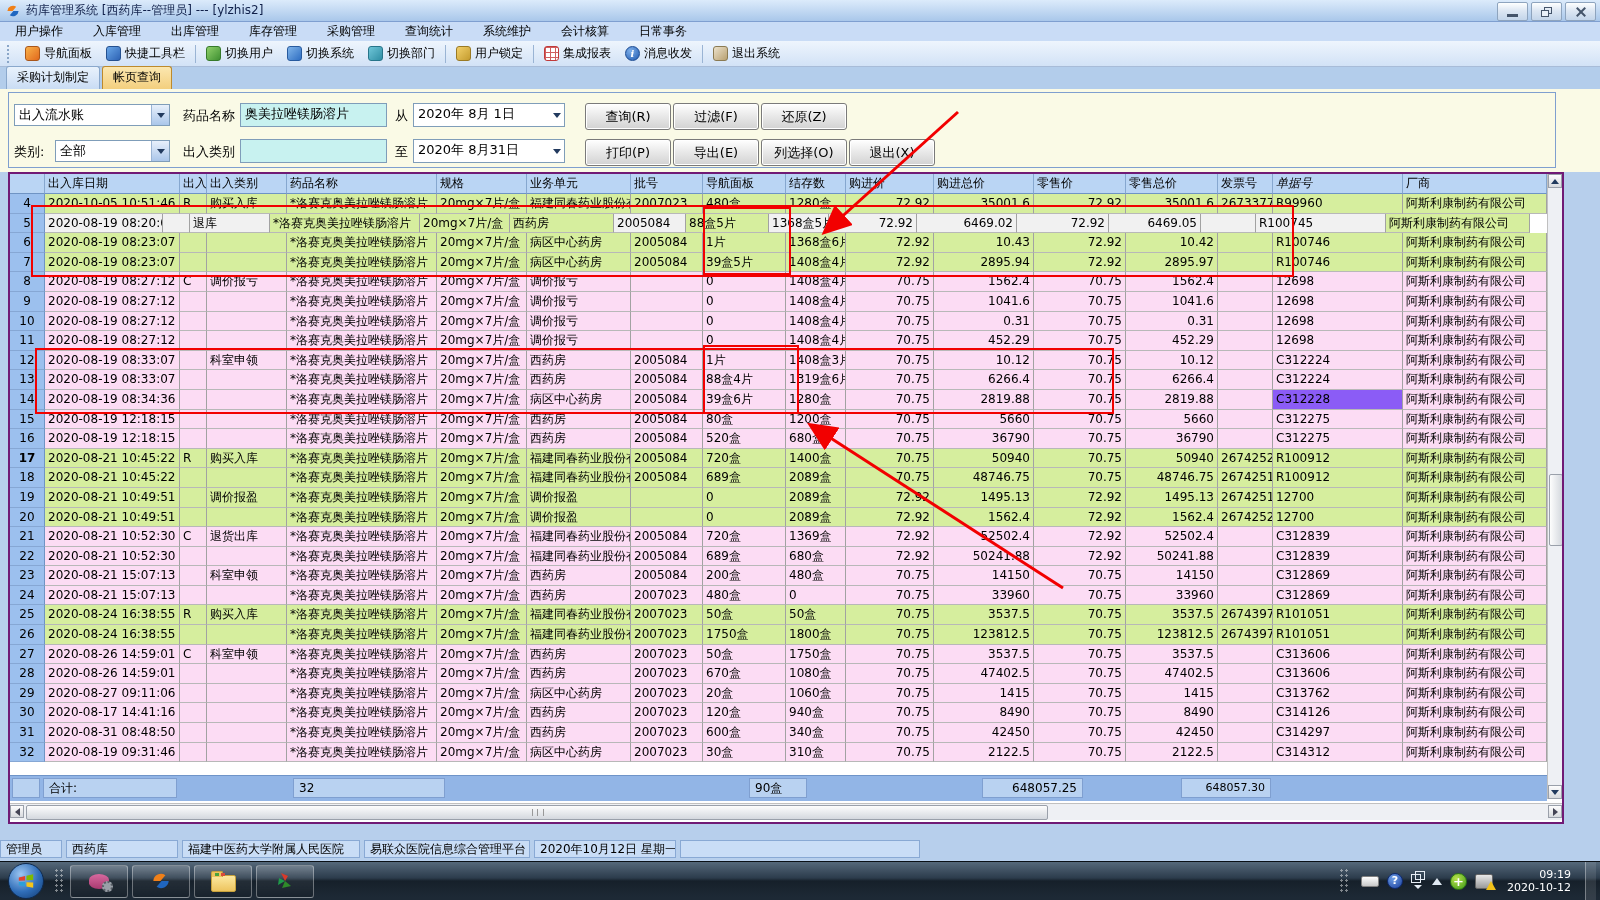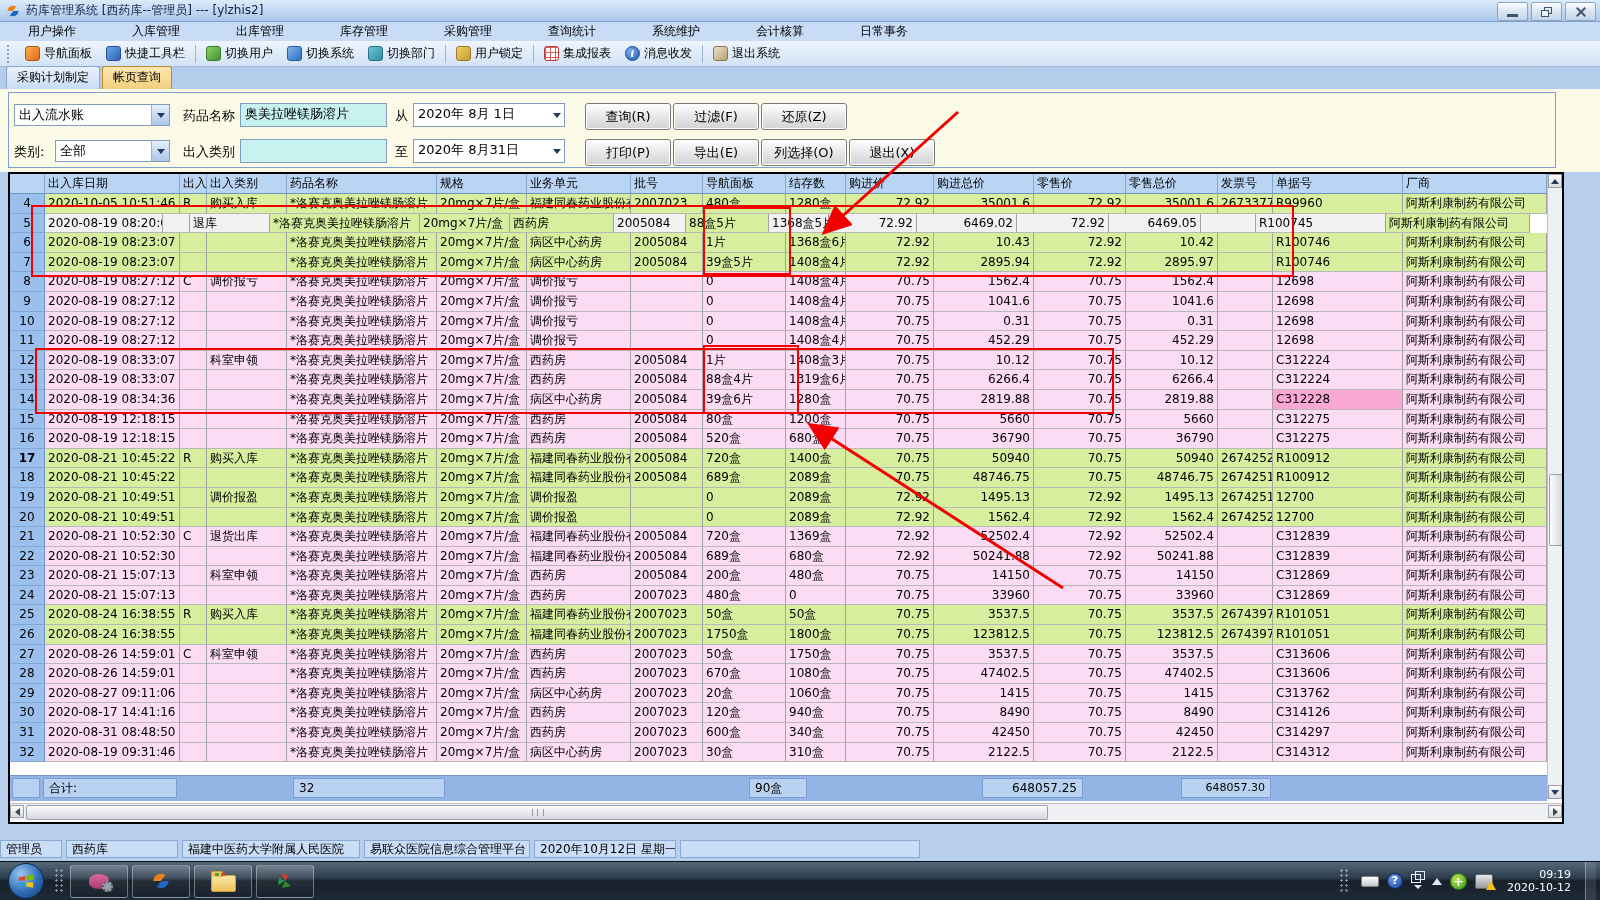--- a/index.html
+++ b/index.html
@@ -18,21 +18,21 @@
   .g-res{position:relative;width:11px;height:10px}
   .g-res:before{content:"";position:absolute;right:0;top:0;width:6px;height:5px;border:1px solid #44546a}
   .g-res:after{content:"";position:absolute;left:0;bottom:0;width:6px;height:5px;border:1px solid #44546a;background:#e9f1fa}
   .g-x{position:relative;width:12px;height:12px}
   .g-x:before,.g-x:after{content:"";position:absolute;left:0;top:5px;width:12px;height:2px;background:#44546a}
   .g-x:before{transform:rotate(45deg)}.g-x:after{transform:rotate(-45deg)}
 
   
   .menubar{position:absolute;left:0;top:22px;width:1600px;height:19px;background:#c9dcf6;
     display:flex;align-items:center;border-bottom:1px solid #aac2e2}
-  .menubar .mi{padding:0 28px;height:100%;display:flex;align-items:center;cursor:default}
+  .menubar .mi{padding:0 15px;height:100%;display:flex;align-items:center;cursor:default}
   .toolbar{position:absolute;left:0;top:41px;width:1600px;height:26px;
     background:linear-gradient(#eef5fd,#d2e2f6);border-bottom:1px solid #a8bcd8;
     display:flex;align-items:center;padding-left:3px;box-sizing:border-box}
   .tgrip{width:5px;height:18px;margin:0 4px;border-left:2px dotted #8aa6c8}
   .titem{display:flex;align-items:center;gap:4px;padding:0 7px;height:22px}
   .tsep{width:1px;height:18px;background:#9ab4d4;margin:0 3px}
   .ticon{width:15px;height:15px;border-radius:3px;flex:none;box-sizing:border-box}
   .i-nav{background:linear-gradient(135deg,#f9b24a,#e2691c);border:1px solid #a9561a}
   .i-shortcut{background:linear-gradient(135deg,#69a7e8,#2d62b4);border:1px solid #24508f}
   .i-user{background:linear-gradient(135deg,#8fd06a,#3f9032);border:1px solid #367a2a}
@@ -59,21 +59,21 @@
   .tri-d{width:0;height:0;border-left:4px solid transparent;border-right:4px solid transparent;border-top:5px solid #223a5e}
   .tri-u{width:0;height:0;border-left:4px solid transparent;border-right:4px solid transparent;border-bottom:5px solid #223a5e}
   .cyan{background:#c8f2f0}
   .fbtnrow{position:absolute;display:flex;gap:2px}
   .fbtn{min-width:68px;height:25px;padding:0 8px;border:1px solid #7a7a7a;border-radius:3px;
     background:linear-gradient(#ffffff,#eaeaea 45%,#d2d2d2);box-shadow:inset 0 0 0 1px #fff;
     font-size:13px;display:flex;align-items:center;justify-content:center}
 
   
   .gridpanel{position:absolute;left:8px;top:172px;width:1556px;height:652px;background:#fff;
-    border:2px solid #000000;box-sizing:border-box;overflow:hidden}
+    border:2px solid #701a75;box-sizing:border-box;overflow:hidden}
   .g-head{position:absolute;left:0;top:0;display:flex}
   .g-bodyc{position:absolute;left:0;top:20px}
   .g-row{display:flex;height:19.6px}
   .g-c{box-sizing:border-box;border-right:1px solid #a2a2a2;border-bottom:1px solid #b8b8b8;
     padding:0 3px;font-size:12px;line-height:18.6px;overflow:hidden;white-space:nowrap;flex:none}
   .g-h{height:20px;line-height:19px;background:#bad5f4;border-right:1px solid #86a7cf;border-bottom:1px solid #6f94c4}
   .g-n{background:#9cc0ee;text-align:center;border-right:1px solid #6f94c4;border-bottom:1px solid #86a7d4}
   .vscroll{position:absolute;right:0;top:0;width:15px;height:625px;background:#eef0f4;border-left:1px solid #c0c0c0;box-sizing:border-box}
   .sbtn{position:absolute;left:0;width:14px;height:14px;background:linear-gradient(#fdfdfd,#d8dade);border:1px solid #9aa0aa;box-sizing:border-box;display:flex;align-items:center;justify-content:center}
   .vthumb{position:absolute;left:1px;top:300px;width:12px;height:70px;background:linear-gradient(90deg,#fdfdfd,#d4d8de);border:1px solid #9aa0aa;border-radius:2px}
@@ -286,21 +286,21 @@
         <div class="g-c g-h" style="width: 90px;">规格</div>
         <div class="g-c g-h" style="width: 104px;">业务单元</div>
         <div class="g-c g-h" style="width: 72px;">批号</div>
         <div class="g-c g-h" style="width: 83px;">导航面板</div>
         <div class="g-c g-h" style="width: 60px;">结存数</div>
         <div class="g-c g-h" style="width: 88px;">购进价</div>
         <div class="g-c g-h" style="width: 100px;">购进总价</div>
         <div class="g-c g-h" style="width: 92px;">零售价</div>
         <div class="g-c g-h" style="width: 92px;">零售总价</div>
         <div class="g-c g-h" style="width: 55px;">发票号</div>
-        <div class="g-c g-h" style="width: 130px;">单据号</div>
+        <div class="g-c g-h" style="width: 130px; font-style: italic;">单据号</div>
         <div class="g-c g-h" style="width: 144px;">厂商</div>
       </div>
     <div class="g-bodyc" id="grid-body">
         <div class="g-row">
           <div class="g-c g-n" style="width: 35px;">4</div>
           <div class="g-c" style="width: 135px; background: rgb(214, 238, 158);">2020-10-05 10:51:46</div>
           <div class="g-c" style="width: 27px; background: rgb(214, 238, 158);">R</div>
           <div class="g-c" style="width: 80px; background: rgb(214, 238, 158);">购买入库</div>
           <div class="g-c" style="width: 150px; background: rgb(214, 238, 158);">*洛赛克奥美拉唑镁肠溶片</div>
           <div class="g-c" style="width: 90px; background: rgb(214, 238, 158);">20mg×7片/盒</div>
@@ -496,21 +496,21 @@
           <div class="g-c" style="width: 90px; background: rgb(252, 220, 244);">20mg×7片/盒</div>
           <div class="g-c" style="width: 104px; background: rgb(252, 220, 244);">病区中心药房</div>
           <div class="g-c" style="width: 72px; background: rgb(252, 220, 244);">2005084</div>
           <div class="g-c" style="width: 83px; background: rgb(252, 220, 244);">39盒6片</div>
           <div class="g-c" style="width: 60px; background: rgb(252, 220, 244);">1280盒</div>
           <div class="g-c" style="width: 88px; background: rgb(252, 220, 244); text-align: right;">70.75</div>
           <div class="g-c" style="width: 100px; background: rgb(252, 220, 244); text-align: right;">2819.88</div>
           <div class="g-c" style="width: 92px; background: rgb(252, 220, 244); text-align: right;">70.75</div>
           <div class="g-c" style="width: 92px; background: rgb(252, 220, 244); text-align: right;">2819.88</div>
           <div class="g-c" style="width: 55px; background: rgb(252, 220, 244); text-align: right;"></div>
-          <div class="g-c" style="width: 130px; background: #f9a8d4;">C312228</div>
+          <div class="g-c" style="width: 130px; background: #8b5cf6;">C312228</div>
           <div class="g-c" style="width: 144px; background: rgb(252, 220, 244);">阿斯利康制药有限公司</div>
         </div>
         <div class="g-row">
           <div class="g-c g-n" style="width: 35px;">15</div>
           <div class="g-c" style="width: 135px; background: rgb(252, 220, 244);">2020-08-19 12:18:15</div>
           <div class="g-c" style="width: 27px; background: rgb(252, 220, 244);"></div>
           <div class="g-c" style="width: 80px; background: rgb(252, 220, 244);"></div>
           <div class="g-c" style="width: 150px; background: rgb(252, 220, 244);">*洛赛克奥美拉唑镁肠溶片</div>
           <div class="g-c" style="width: 90px; background: rgb(252, 220, 244);">20mg×7片/盒</div>
           <div class="g-c" style="width: 104px; background: rgb(252, 220, 244);">西药房</div>

